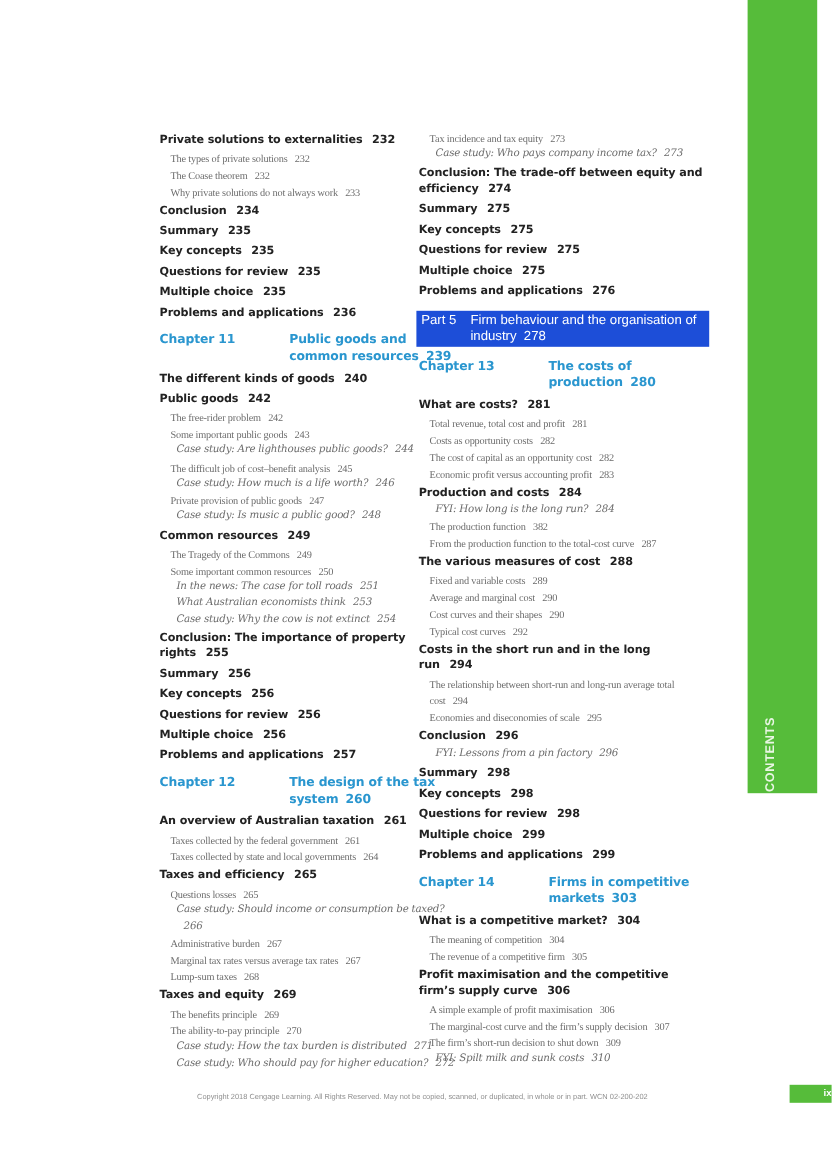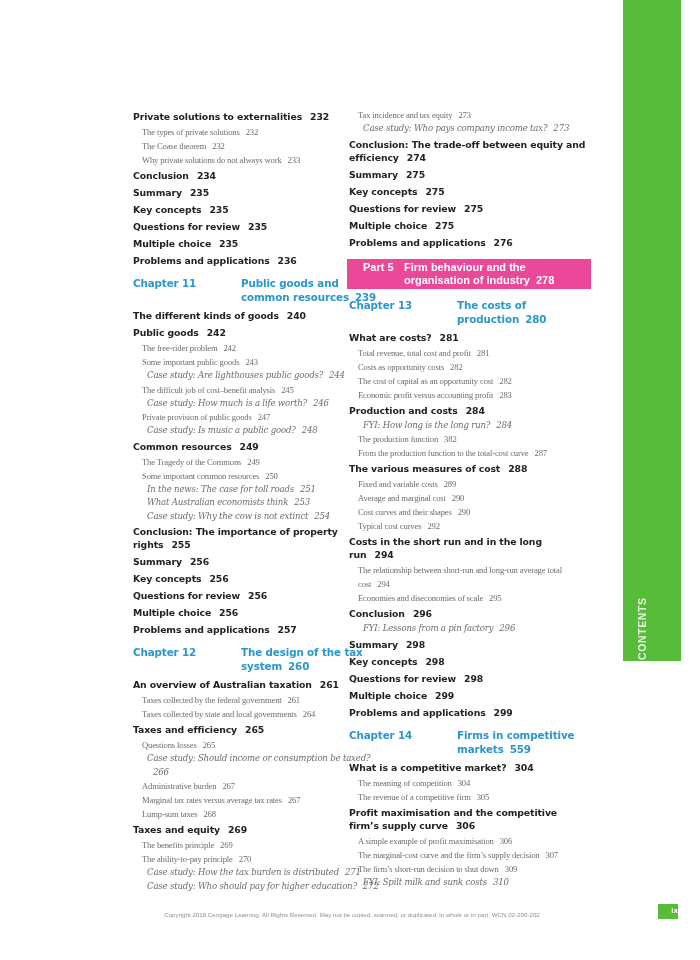--- a/index.html
+++ b/index.html
@@ -22,40 +22,40 @@
   .i1 { font-family: "DejaVu Serif", serif; font-style: italic; font-size: 8.6px; color: #6c6c6c;
         padding-left: 14px; line-height: 13.5px; letter-spacing: -0.2px; }
   .i1 .pg, .s1 .pg { margin-left: 6px; }
 
   .chap { color: #2a96cf; font-family: "DejaVu Sans", sans-serif; font-weight: 700; font-size: 10.3px;
           line-height: 14px; padding: 7px 0 3px 0; display: flex; letter-spacing: -0.1px; gap: 42px; }
   .chap .num { width: 66px; flex: none; }
   .chap .title { flex: 1; }
   .chap .pg { margin-left: 6px; }
 
-  .partbox { background: #ec4899; color: #fff; font-family: "Liberation Sans", sans-serif; font-weight: 700;
-             font-size: 11px; line-height: 13px; padding: 2px 4px 2px 16px; display: flex; margin: 8px -2px 2px -2px; }
+  .partbox { background: #1d4ed8; color: #fff; font-family: "Liberation Sans", sans-serif; font-weight: 400;
+             font-size: 11px; line-height: 13px; padding: 2px 4px 2px 4px; display: flex; margin: 8px -2px 2px -2px; }
   .partbox .num { width: 41px; flex: none; }
   .partbox .pg { margin-left: 6px; }
 
   .tab {
     position: absolute; left: 623px; top: 0; width: 58px; height: 661px; background: #56bc3a;
   }
   .tab-label {
     position: absolute; left: 630px; top: 660px; transform-origin: left top; transform: rotate(-90deg);
     color: #e9f6e4; font-family: "Liberation Sans", sans-serif; font-weight: 700; font-size: 10.5px;
     letter-spacing: 0.6px; white-space: nowrap; width: 70px; text-align: left; padding-top: 6px;
   }
   .footer {
     position: absolute; left: 0; width: 700px; top: 911px; text-align: center;
     font-family: "Liberation Sans", sans-serif; font-size: 6.2px; color: #8f8f8f;
     padding-left: 4px; box-sizing: border-box;
   }
   .folio {
-    position: absolute; left: 658px; top: 904px; width: 20px; height: 15px; background: #56bc3a;
+    position: absolute; left: 658px; top: 904px; width: 35px; height: 15px; background: #56bc3a;
     color: #fff; font-family: Liberation Sans, sans-serif; font-weight: 700; font-size: 8px;
     text-align: right; line-height: 13px;
   }
 </style>
 </head>
 <body>
 
 <div class="col left" id="col-left">
     <div class="entry b1"><span>Private solutions to externalities</span><span class="pg">232</span></div>
     <div class="entry s1"><span>The types of private solutions</span><span class="pg">232</span></div>
@@ -147,21 +147,21 @@
     <div class="entry s1"><span>Economies and diseconomies of scale</span><span class="pg">295</span></div>
     <div class="entry b1"><span>Conclusion</span><span class="pg">296</span></div>
     <div class="entry i1"><span>FYI: Lessons from a pin factory</span><span class="pg">296</span></div>
     <div class="entry b1"><span>Summary</span><span class="pg">298</span></div>
     <div class="entry b1"><span>Key concepts</span><span class="pg">298</span></div>
     <div class="entry b1"><span>Questions for review</span><span class="pg">298</span></div>
     <div class="entry b1"><span>Multiple choice</span><span class="pg">299</span></div>
     <div class="entry b1"><span>Problems and applications</span><span class="pg">299</span></div>
     <div class="chap">
       <span class="num">Chapter 14</span>
-      <span class="title"><span>Firms in competitive markets</span><span class="pg">559</span></span>
+      <span class="title"><span>Firms in competitive markets</span><span class="pg">303</span></span>
     </div>
     <div class="entry b1"><span>What is a competitive market?</span><span class="pg">304</span></div>
     <div class="entry s1"><span>The meaning of competition</span><span class="pg">304</span></div>
     <div class="entry s1"><span>The revenue of a competitive firm</span><span class="pg">305</span></div>
     <div class="entry b1"><span>Profit maximisation and the competitive firm’s supply curve</span><span class="pg">306</span></div>
     <div class="entry s1"><span>A simple example of profit maximisation</span><span class="pg">306</span></div>
     <div class="entry s1"><span>The marginal-cost curve and the firm’s supply decision</span><span class="pg">307</span></div>
     <div class="entry s1"><span>The firm’s short-run decision to shut down</span><span class="pg">309</span></div>
     <div class="entry i1"><span>FYI: Spilt milk and sunk costs</span><span class="pg">310</span></div>
   </div>

